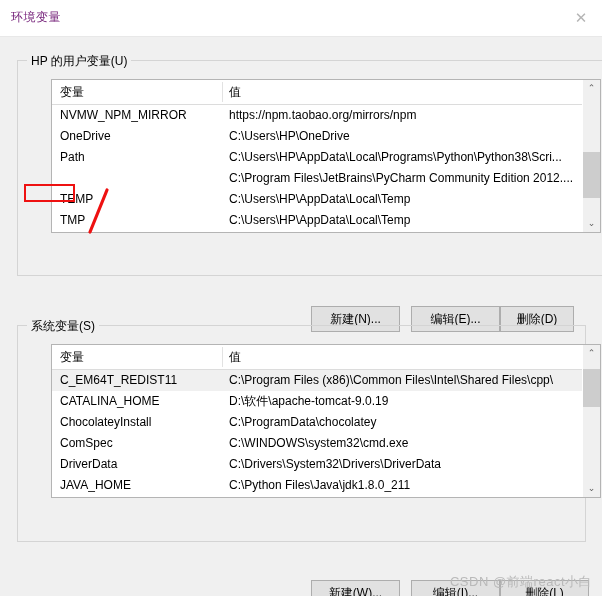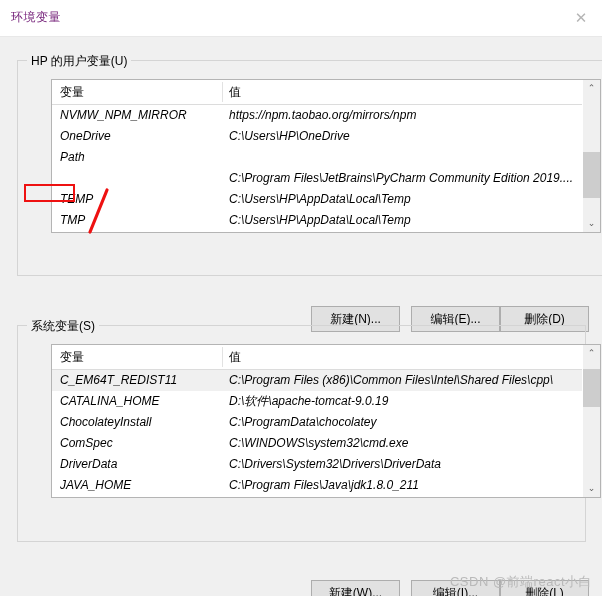--- a/index.html
+++ b/index.html
@@ -119,21 +119,20 @@
     top: 2px;
     width: 1px;
     height: 20px;
     background: #e2e2e2;
   }
   .lv-rows {
     position: absolute;
     left: 0;
     top: 25px;
     width: 100%;
-    font-style: italic;
   }
   .lv-row {
     position: relative;
     height: 21px;
     line-height: 21px;
     white-space: nowrap;
     overflow: hidden;
   }
   .lv-row.selected {
     background: #f0f0f0;
@@ -201,21 +200,21 @@
     font-family: "Liberation Sans", "DejaVu Sans", sans-serif;
     color: #000000;
     text-align: center;
     line-height: 24px;
     cursor: pointer;
     padding: 0;
   }
 
   #btn-user-new    { left: 311px; top: 269px; width: 89px; }
   #btn-user-edit   { left: 411px; top: 269px; width: 89px; }
-  #btn-user-delete { left: 500px; top: 269px; width: 89px; }
+  #btn-user-delete { left: 500px; top: 269px; width: 74px; }
 
   #btn-sys-new     { left: 311px; top: 543px; width: 89px; }
   #btn-sys-edit    { left: 411px; top: 543px; width: 89px; }
   #btn-sys-delete  { left: 500px; top: 543px; width: 89px; }
 
   
   #annot-box {
     position: absolute;
     left: 24px;
     top: 147px;
@@ -270,23 +269,24 @@
           <div class="lv-row">
             <span class="lv-cell-name">NVMW_NPM_MIRROR</span>
             <span class="lv-cell-value">https://npm.taobao.org/mirrors/npm</span>
           </div>
           <div class="lv-row">
             <span class="lv-cell-name">OneDrive</span>
             <span class="lv-cell-value">C:\Users\HP\OneDrive</span>
           </div>
           <div class="lv-row">
             <span class="lv-cell-name">Path</span>
-          </div>
-          <div class="lv-row">
-            <span class="lv-cell-value">C:\Program Files\JetBrains\PyCharm Community Edition 2019....</span>
+            <span class="lv-cell-value">C:\Users\HP\AppData\Local\Programs\Python\Python38\Scri...</span>
+          </div>
+          <div class="lv-row">
+            <span class="lv-cell-value">C:\Program Files\JetBrains\PyCharm Community Edition 2012....</span>
           </div>
           <div class="lv-row">
             <span class="lv-cell-name">TEMP</span>
             <span class="lv-cell-value">C:\Users\HP\AppData\Local\Temp</span>
           </div>
           <div class="lv-row">
             <span class="lv-cell-name">TMP</span>
             <span class="lv-cell-value">C:\Users\HP\AppData\Local\Temp</span>
           </div>
           <div class="lv-row">
@@ -338,21 +338,21 @@
           <div class="lv-row">
             <span class="lv-cell-name">ComSpec</span>
             <span class="lv-cell-value">C:\WINDOWS\system32\cmd.exe</span>
           </div>
           <div class="lv-row">
             <span class="lv-cell-name">DriverData</span>
             <span class="lv-cell-value">C:\Drivers\System32\Drivers\DriverData</span>
           </div>
           <div class="lv-row">
             <span class="lv-cell-name">JAVA_HOME</span>
-            <span class="lv-cell-value">C:\Program Files\Java\jdk1.8.0_211</span>
+            <span class="lv-cell-value">C:\Python Files\Java\jdk1.8.0_211</span>
           </div>
           <div class="lv-row">
             <span class="lv-cell-name">JRE_HOME</span>
             <span class="lv-cell-value">C:\Program Files\Java\jre1.8.0_211</span>
           </div>
         </div>
 
       <div class="vscroll">
         <div class="vs-arrow up">⌃</div>
         <div class="vs-thumb" id="system-scroll-thumb" style="top: 23.96px; height: 38.28px;"></div>

